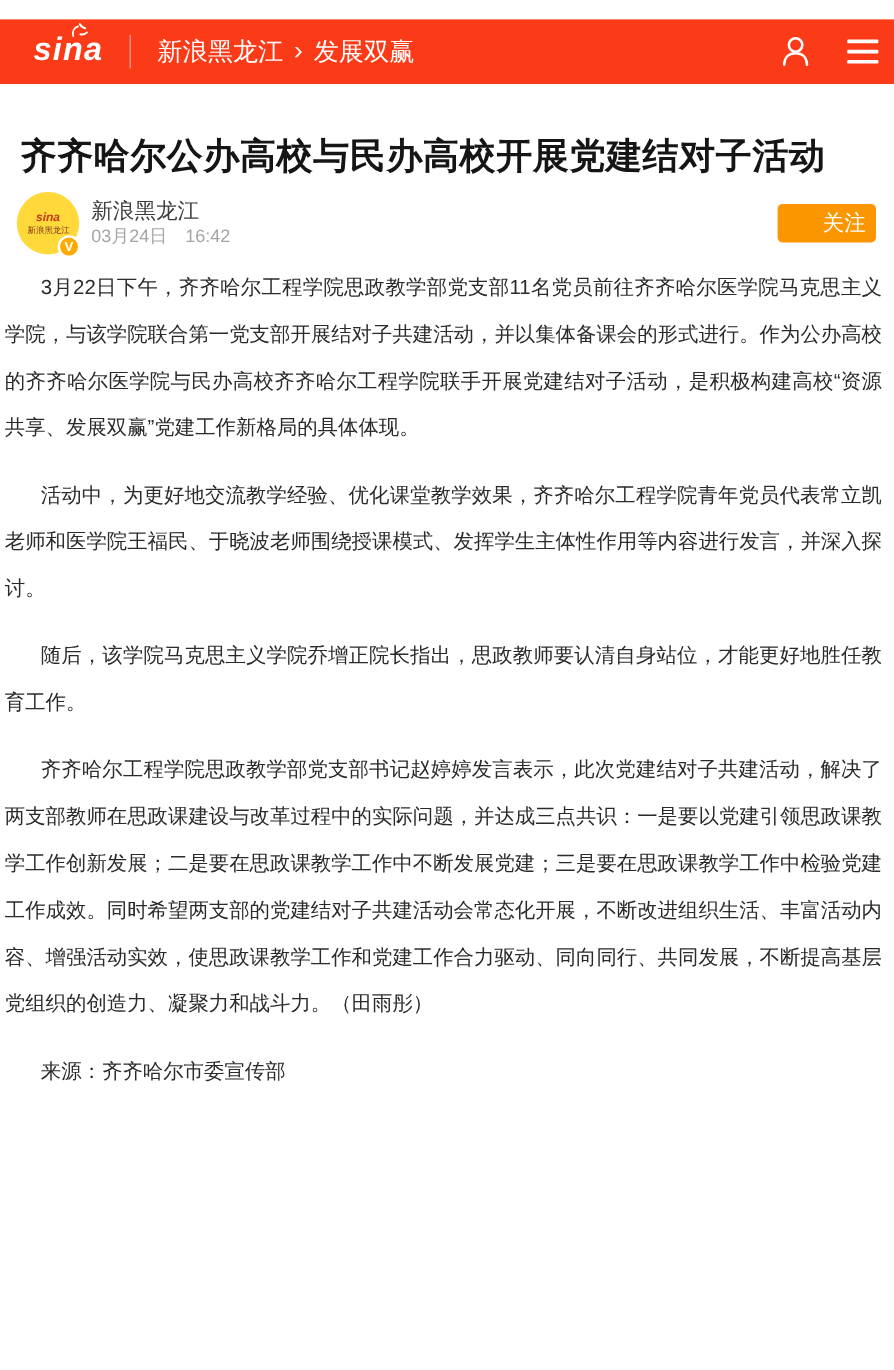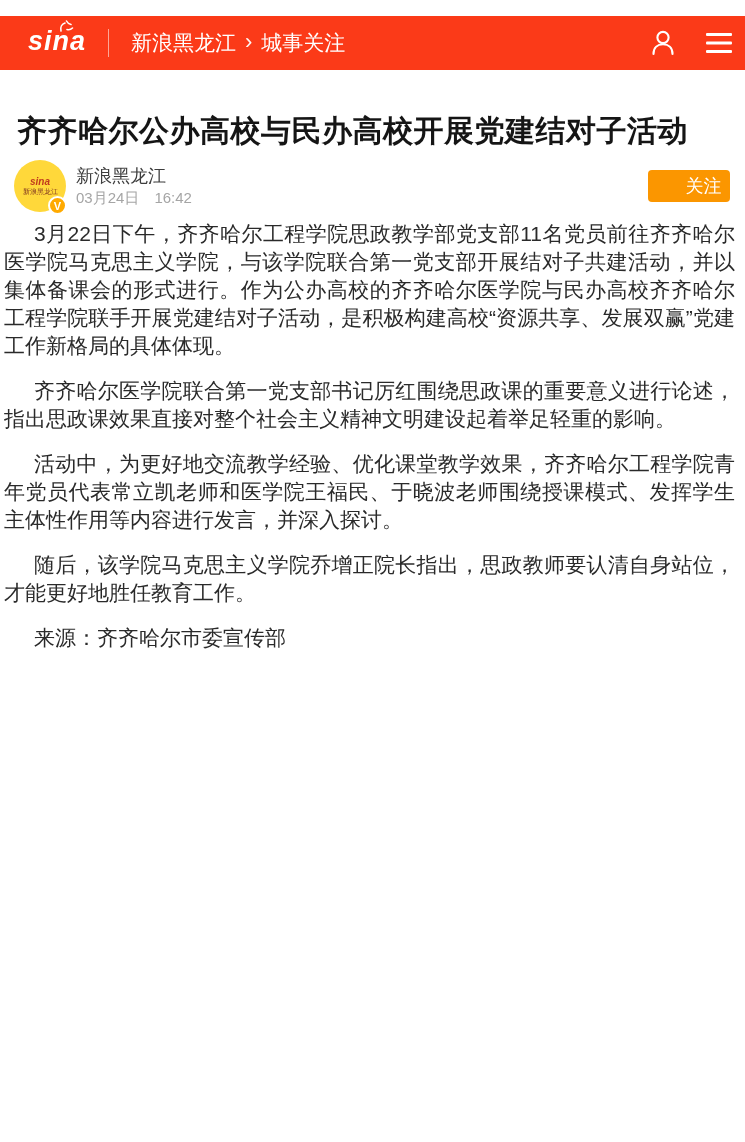--- a/index.html
+++ b/index.html
@@ -50,21 +50,21 @@
   .author-date { color:var(--date-color,#a5a5a5); font-size:15px; line-height:17px; display:flex; gap:15px;align-items:center; }
   .follow-btn {
     margin-left:auto; width:82px; height:32px; border:none; border-radius:4px;
     background:var(--follow-bg,#fb9600); color:#fff; font-size:18px;
     font-family:inherit; cursor:pointer; display:flex; align-items:center; justify-content:center;padding-left:29px;
   }
 
   
   .article { margin-top:8px; padding:0 10px 20px 4px; }
   .article p {
-    font-size:21px; line-height:28px; color:var(--body-color,#2a2a2a);
+    font-size:17px; line-height:39px; color:var(--body-color,#2a2a2a);
     text-indent:30px; margin:0 0 17px; text-align:justify; word-break:break-all;
   }
 </style>
 </head>
 <body>
 
 <div class="page">
 
   <header class="topbar">
     <div class="logo">
@@ -74,21 +74,21 @@
           <path d="M7.5 1 C8.5 3 10 4 12 4.5" stroke="#fff" stroke-width="1.6" stroke-linecap="round"></path>
           <path d="M13.5 8 C12 9.5 10 10 8 9.5" stroke="#fff" stroke-width="1.6" stroke-linecap="round"></path>
         </svg>
       </span>
       <span class="logo-word">sina</span>
     </div>
     <div class="hdr-divider"></div>
     <nav class="crumbs">
       <a class="crumb-link">新浪黑龙江</a>
       <span class="crumb-chev">›</span>
-      <a class="crumb-link">城事关注</a>
+      <a class="crumb-link">发展双赢</a>
     </nav>
     <div class="topbar-spacer"></div>
     <span class="icon-btn user-btn">
       <svg width="32" height="32" viewBox="0 0 32 32" fill="none">
         <circle cx="16" cy="10.5" r="5.6" stroke="#fff" stroke-width="2.1"></circle>
         <path d="M6.5 27 C6.5 20.5 10.6 17.3 16 17.3 C21.4 17.3 25.5 20.5 25.5 27" stroke="#fff" stroke-width="2.1" stroke-linecap="round"></path>
       </svg>
     </span>
     <span class="icon-btn">
       <svg width="28" height="24" viewBox="0 0 28 24" fill="none">
@@ -115,20 +115,20 @@
         <span class="author-date">
           <span>03月24日</span>
           <span>16:42</span>
         </span>
       </div>
       <button class="follow-btn">关注</button>
     </div>
 
     <article class="article">
       <p>3月22日下午，齐齐哈尔工程学院思政教学部党支部11名党员前往齐齐哈尔医学院马克思主义学院，与该学院联合第一党支部开展结对子共建活动，并以集体备课会的形式进行。作为公办高校的齐齐哈尔医学院与民办高校齐齐哈尔工程学院联手开展党建结对子活动，是积极构建高校“资源共享、发展双赢”党建工作新格局的具体体现。</p>
-      <p>齐齐哈尔医学院联合第一党支部书记厉红围绕思政课的重要意义进行论述，指出思政课效果直接对整个社会主义精神文明建设起着举足轻重的影响。</p>
       <p>活动中，为更好地交流教学经验、优化课堂教学效果，齐齐哈尔工程学院青年党员代表常立凯老师和医学院王福民、于晓波老师围绕授课模式、发挥学生主体性作用等内容进行发言，并深入探讨。</p>
       <p>随后，该学院马克思主义学院乔增正院长指出，思政教师要认清自身站位，才能更好地胜任教育工作。</p>
+      <p>齐齐哈尔工程学院思政教学部党支部书记赵婷婷发言表示，此次党建结对子共建活动，解决了两支部教师在思政课建设与改革过程中的实际问题，并达成三点共识：一是要以党建引领思政课教学工作创新发展；二是要在思政课教学工作中不断发展党建；三是要在思政课教学工作中检验党建工作成效。同时希望两支部的党建结对子共建活动会常态化开展，不断改进组织生活、丰富活动内容、增强活动实效，使思政课教学工作和党建工作合力驱动、同向同行、共同发展，不断提高基层党组织的创造力、凝聚力和战斗力。（田雨彤）</p>
       <p>来源：齐齐哈尔市委宣传部</p>
     </article>
   </main>
 
 </div>
 
 </body></html>

